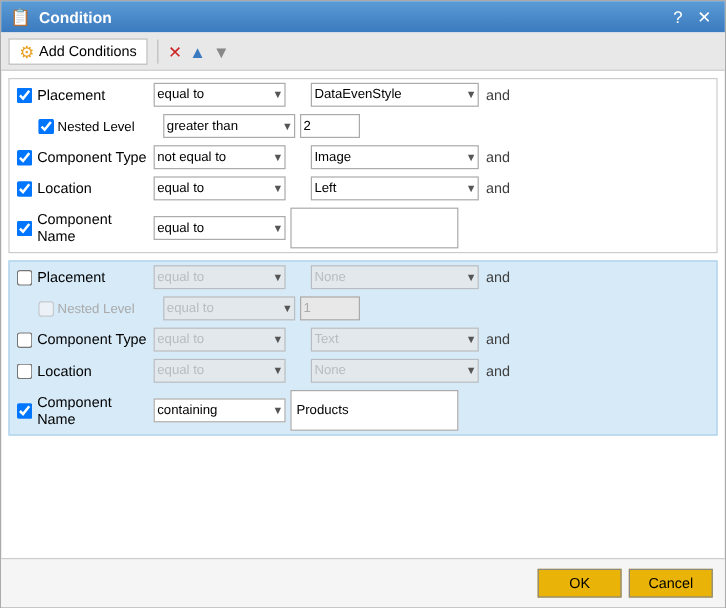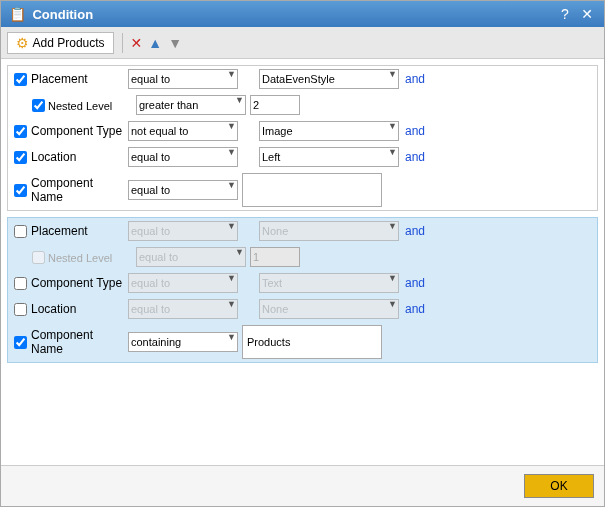--- a/index.html
+++ b/index.html
@@ -144,21 +144,21 @@
     .cond-input {
       height: 20px;
       font-size: 11px;
       border: 1px solid #aaa;
       background: white;
       padding: 16px 4px;
       width: 140px;
     }
     .and-label {
       font-size: 12px;
-      color: #1d4ed8;
+      color: #404040;
       margin-left: 2px;
       width: 28px;
     }
     .nested-check-label {
       font-size: 11px;
       display: flex;
       align-items: flex-end;
       gap: 3px;
       width: 100px;
     }
@@ -194,21 +194,21 @@
       width: 13px;
       height: 13px;
     }
     .icon-filter { color: #e8a020; font-size: 14px; }
     .icon-delete { color: #cc2222; font-size: 14px; }
     .icon-up { color: #3a7abf; font-size: 14px; }
     .icon-down { color: #888; font-size: 14px; }
     .cond-select-wrapper {
       position: relative;
       display: inline-flex;
-      align-items: flex-start;
+      align-items: center;
     }
     select {
       -webkit-appearance: none;
       appearance: none;
       padding-right: 14px;
       cursor: pointer;
     }
     .sel-arrow {
       position: absolute;
       right: 2px;
@@ -229,21 +229,21 @@
     </div>
     <div class="title-bar-right">
       <span class="title-btn">?</span>
       <span class="title-btn">✕</span>
     </div>
   </div>
 
   <div class="toolbar">
     <button class="add-condition-btn">
       <span class="icon-filter">⚙</span>
-      <span>Add Products</span>
+      <span>Add Conditions</span>
     </button>
     <div class="toolbar-sep"></div>
     <span class="icon-delete toolbar-icon">✕</span>
     <span class="icon-up toolbar-icon">▲</span>
     <span class="icon-down toolbar-icon">▼</span>
   </div>
 
   <div class="content">
     <div class="conditions-area">
 
@@ -441,14 +441,15 @@
           <input type="text" class="cond-input" value="Products" style="">
         </div>
 
       </div>
 
     </div>
   </div>
 
   <div class="footer">
     <button class="footer-btn">OK</button>
+    <button class="footer-btn">Cancel</button>
   </div>
 </div>
 
 </body></html>

